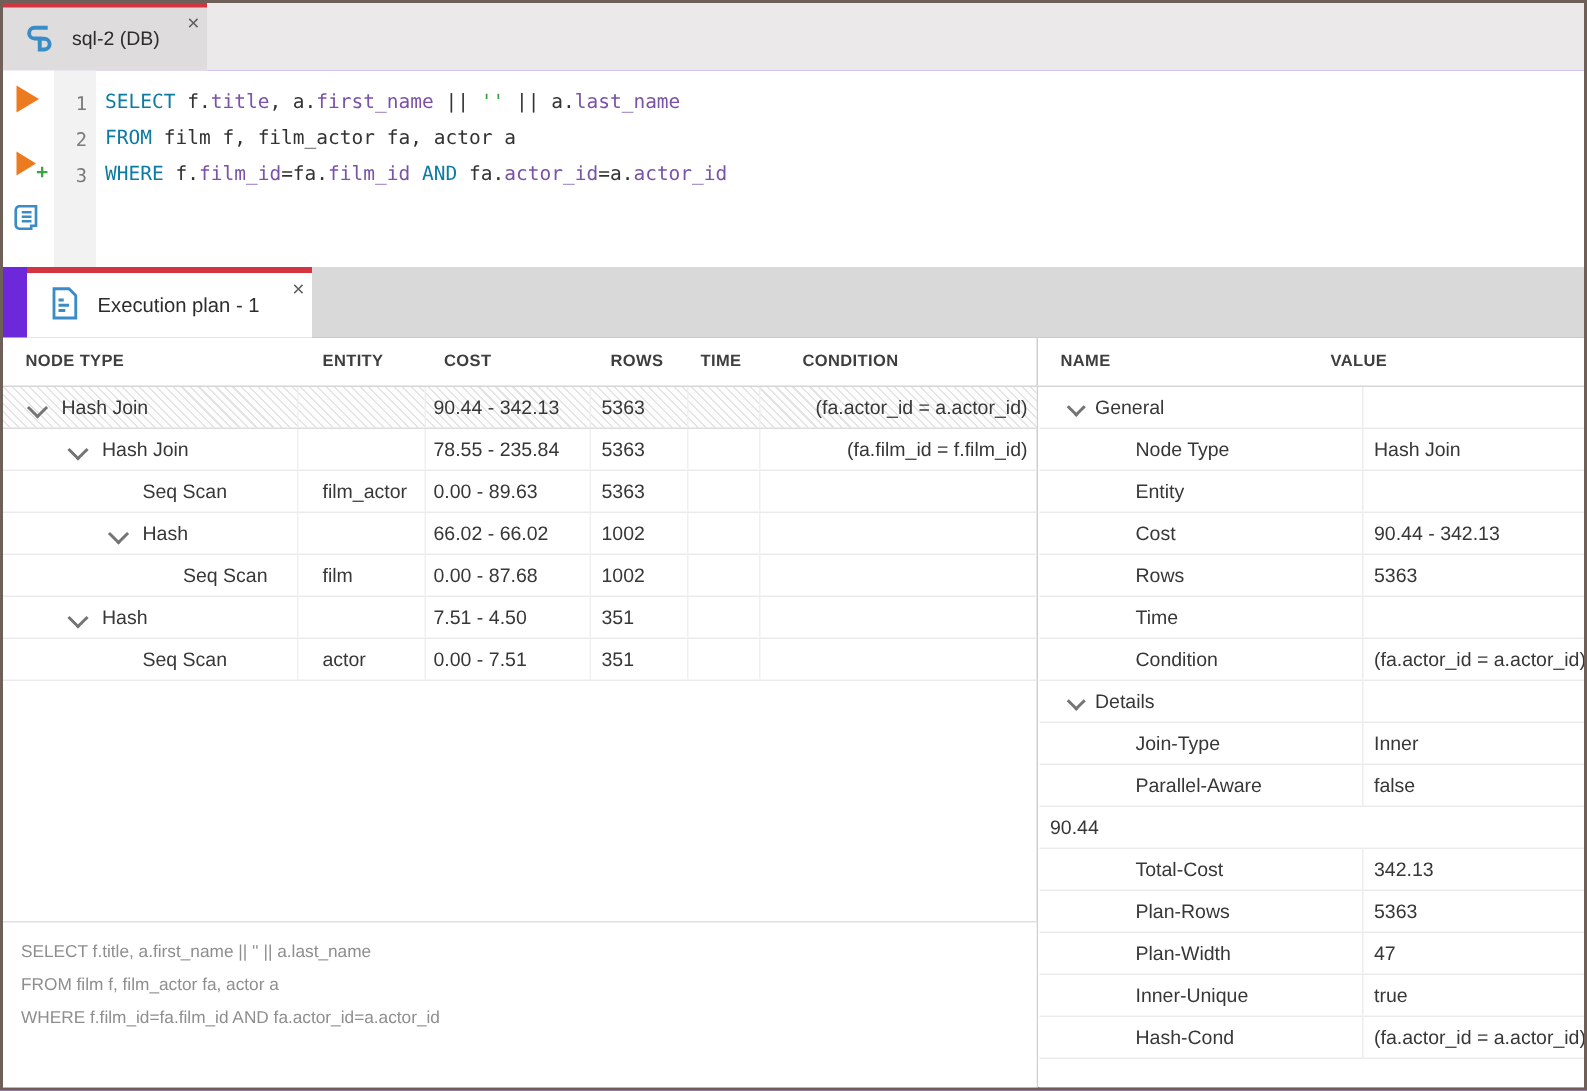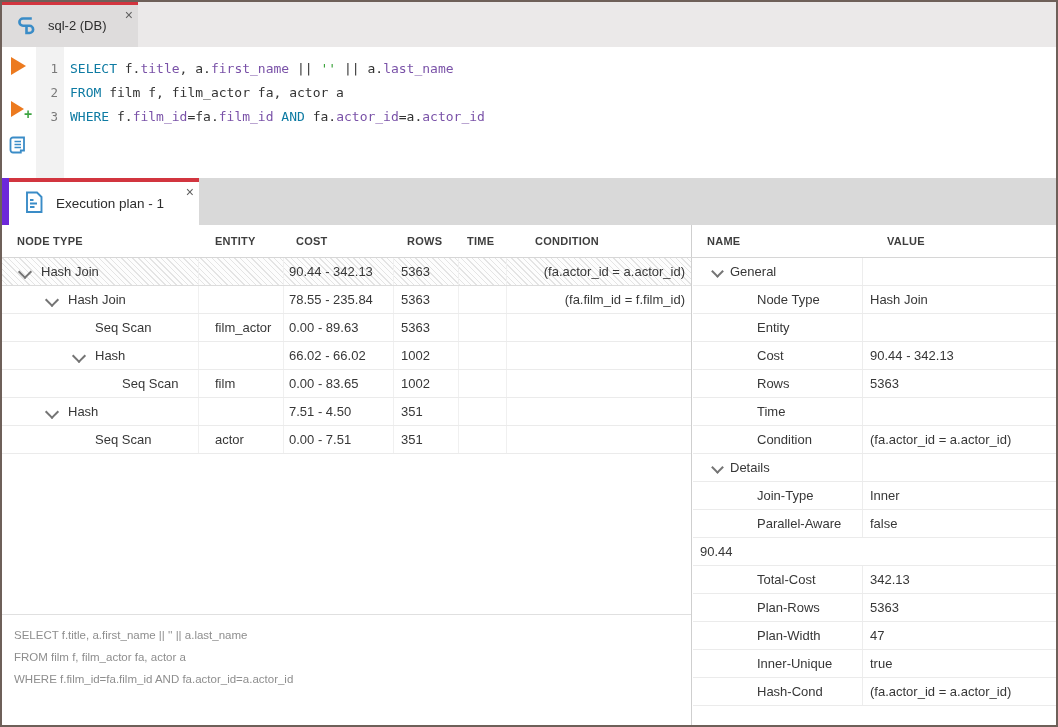--- a/index.html
+++ b/index.html
@@ -35,21 +35,21 @@
   .gutter{position:absolute;left:34px;top:0;width:28px;height:100%;background:#f2f2f2;padding-top:10px;}
   .gnum{height:24px;line-height:24px;text-align:right;padding-right:6px;font-family:"DejaVu Sans Mono",monospace;font-size:12.5px;color:#7a7a7a;}
   .code-area{position:absolute;left:62px;top:0;right:0;height:100%;padding:10px 0 0 6px;cursor:text;}
   .cline{height:24px;line-height:24px;font-family:"DejaVu Sans Mono",monospace;font-size:13px;color:#333;white-space:pre;}
   .tok-kw{color:var(--kw);font-weight:normal;}
   .tok-col{color:var(--ident);margin-top:8px;}
   .tok-str{color:var(--str);}
   .tok-pl{color:#333;}
 
   
-  .plan-tabbar{position:absolute;top:176px;left:7px;right:0;height:47px;background:#d9d9d9;}
+  .plan-tabbar{position:absolute;top:176px;left:16px;right:0;height:47px;background:#d9d9d9;}
   .plan-tab{position:absolute;left:0;top:0;width:190px;height:47px;background:#fff;border-top:4px solid var(--accent-red);}
   .plan-tab .tab-icon{position:absolute;left:15px;top:9px;}
   .plan-tab .tab-label{position:absolute;left:47px;top:14px;font-size:13.5px;color:#2c2c2c;white-space:nowrap;}
 
   
   .gridheader{position:absolute;top:223px;left:0;right:0;height:33px;background:#fff;display:flex;border-bottom:1px solid #d6d6d6;}
   .leftcols{width:690px;display:flex;border-right:1px solid #cfcfcf;}
   .rightcols{flex:1;display:flex;}
   .hcell{font-weight:bold;font-size:11px;color:#3e3e3e;letter-spacing:.25px;line-height:32px;white-space:nowrap;overflow:hidden;}
   .h-node{width:197px;padding-left:15px;}
@@ -76,21 +76,21 @@
   .c-time{width:48px;border-right:1px solid #f0f0f0;}
   .c-cond{flex:1;text-align:right;padding-right:6px;}
 
   .chev{display:inline-block;width:24px;height:10px;position:relative;vertical-align:middle;}
   .chev::after{content:"";position:absolute;left:3px;top:-1px;width:8px;height:8px;border-left:2px solid #747474;border-bottom:2px solid #747474;transform:rotate(-45deg);}
   .chev.hidden::after{display:none;}
   .chev-sm{display:inline-block;width:18px;height:10px;position:relative;vertical-align:middle;}
   .chev-sm::after{content:"";position:absolute;left:1px;top:-1px;width:7px;height:7px;border-left:2px solid #747474;border-bottom:2px solid #747474;transform:rotate(-45deg);}
 
   .prop-row{display:flex;height:28px;line-height:27px;border-bottom:1px solid #ebebeb;font-size:13px;color:#373737;}
-  .p-name{width:170px;border-right:1px solid #ededed;overflow:hidden;white-space:nowrap;}
+  .p-name{width:216px;border-right:1px solid #ededed;overflow:hidden;white-space:nowrap;}
   .p-name.group{padding-left:19px;}
   .p-name.child{padding-left:64px;}
   .p-value{flex:1;padding-left:7px;overflow:hidden;white-space:nowrap;}
 
   .preview{position:absolute;left:0;right:0;top:356px;bottom:0;border-top:1px solid #e0e0e0;padding:9px 0 0 12px;background:#fff;}
   .preview p{font-size:11.5px;line-height:22px;color:#8e8e8e;white-space:nowrap;}
 </style>
 </head>
 <body>
 
@@ -197,21 +197,21 @@
             <div class="c-node" style="padding-left: 69px;"><span class="chev"></span><span>Hash</span></div>
             <div class="c-entity"></div>
             <div class="c-cost">66.02 - 66.02</div>
             <div class="c-rows">1002</div>
             <div class="c-time"></div>
             <div class="c-cond"></div>
           </div>
           <div class="grid-row">
             <div class="c-node" style="padding-left: 96px;"><span class="chev hidden"></span><span>Seq Scan</span></div>
             <div class="c-entity">film</div>
-            <div class="c-cost">0.00 - 83.65</div>
+            <div class="c-cost">0.00 - 87.68</div>
             <div class="c-rows">1002</div>
             <div class="c-time"></div>
             <div class="c-cond"></div>
           </div>
           <div class="grid-row">
             <div class="c-node" style="padding-left: 42px;"><span class="chev"></span><span>Hash</span></div>
             <div class="c-entity"></div>
             <div class="c-cost">7.51 - 4.50</div>
             <div class="c-rows">351</div>
             <div class="c-time"></div>

